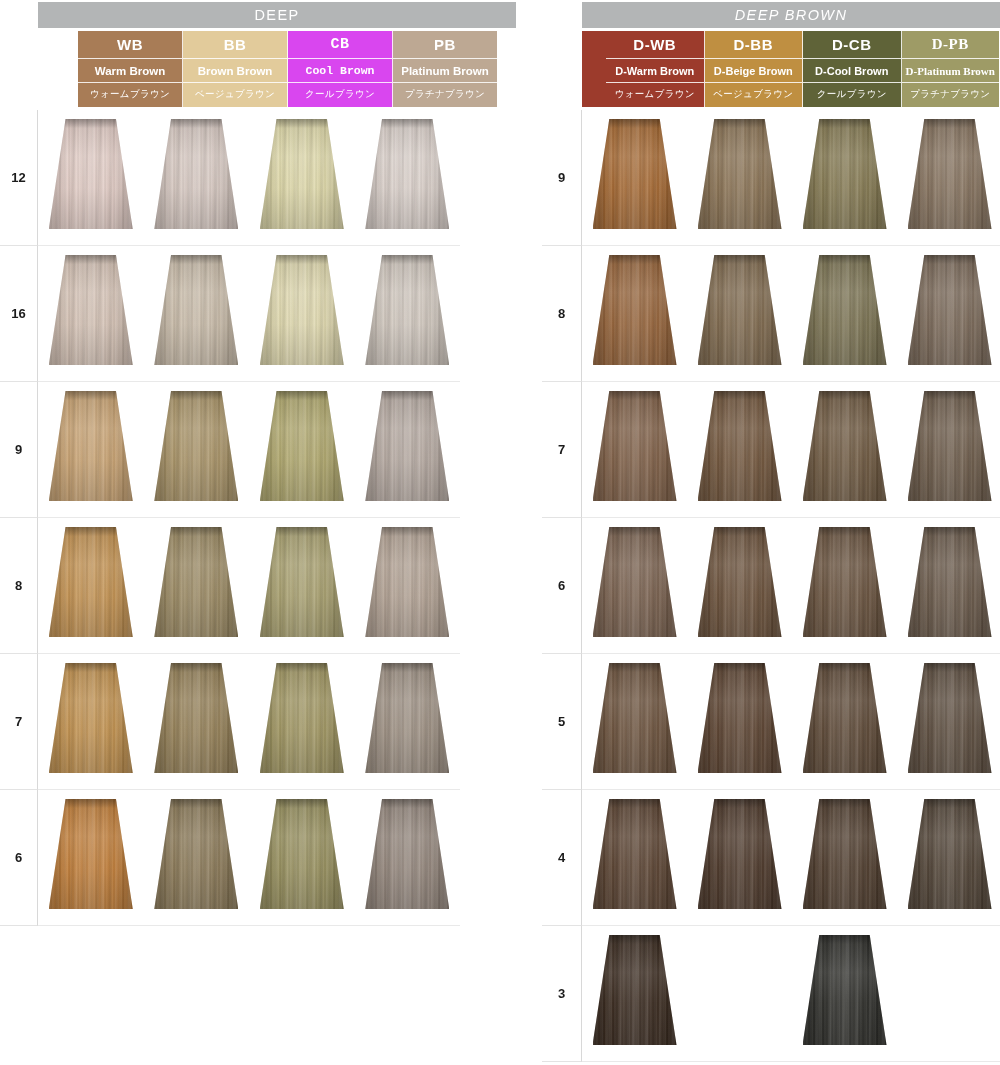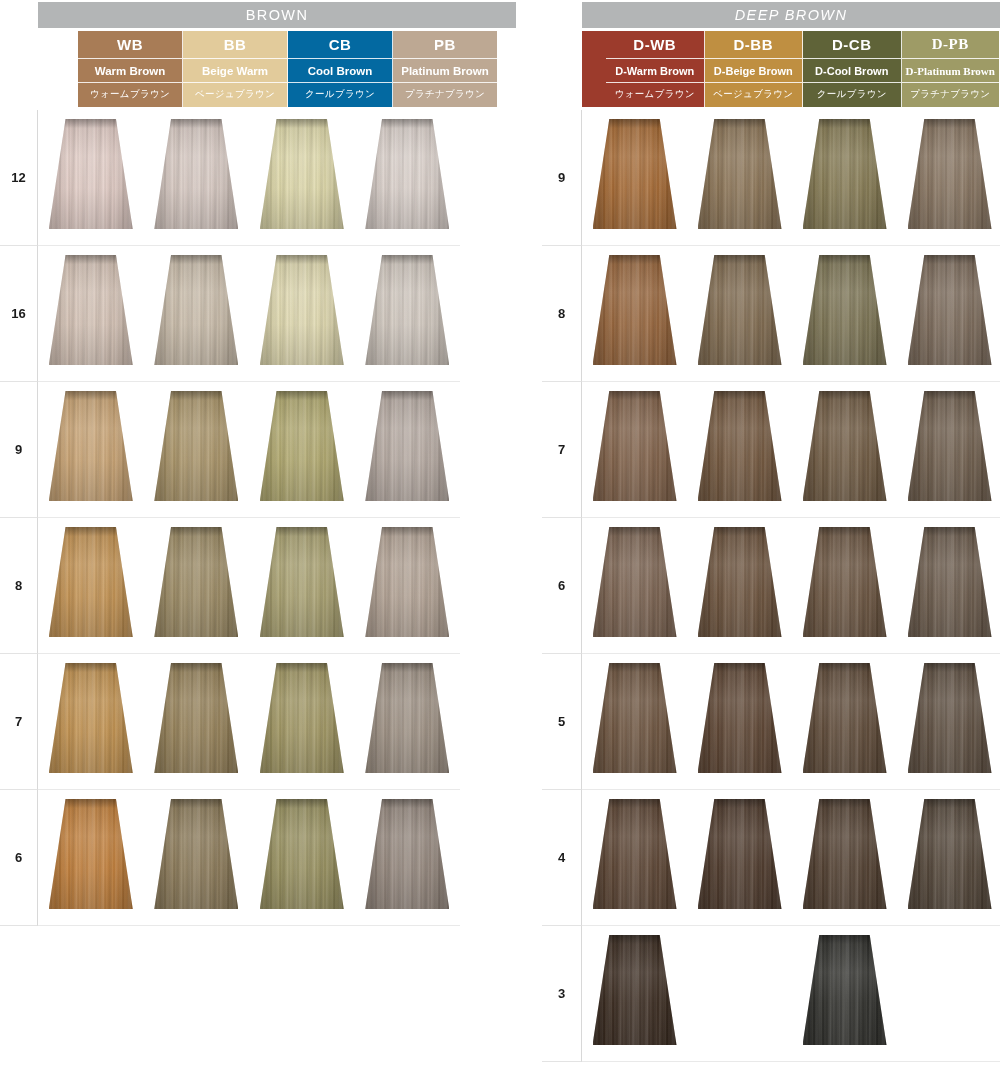--- a/index.html
+++ b/index.html
@@ -130,33 +130,33 @@
   .sw .topcap{
     position:absolute;left:0;right:0;top:0;height:9px;
     background:linear-gradient(180deg, rgba(0,0,0,0.22), rgba(0,0,0,0.00));
   }
 </style>
 </head>
 <body>
 
 <div class="chart">
   <div class="panel left">
-    <div class="title-bar" style="background: rgb(179, 181, 182);">BROWN</div>
+    <div class="title-bar" style="background: rgb(179, 181, 182);">DEEP</div>
     <div class="head-row">
         <div class="head-col" style="background: rgb(168, 124, 86);">
           <div class="hc-code">WB</div>
           <div class="hc-en">Warm Brown</div>
           <div class="hc-jp">ウォームブラウン</div>
         </div>
         <div class="head-col" style="background: rgb(226, 203, 155);">
           <div class="hc-code">BB</div>
-          <div class="hc-en">Beige Warm</div>
+          <div class="hc-en">Brown Brown</div>
           <div class="hc-jp">ベージュブラウン</div>
         </div>
-        <div class="head-col" style="background: #0369a1;">
+        <div class="head-col" style="background: #d946ef; font-family: Liberation Mono, monospace;">
           <div class="hc-code">CB</div>
           <div class="hc-en">Cool Brown</div>
           <div class="hc-jp">クールブラウン</div>
         </div>
         <div class="head-col" style="background: rgb(189, 168, 147);">
           <div class="hc-code">PB</div>
           <div class="hc-en">Platinum Brown</div>
           <div class="hc-jp">プラチナブラウン</div>
         </div>
       </div>

